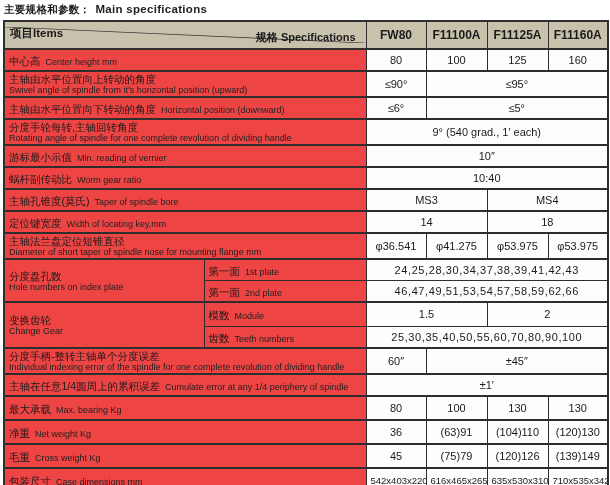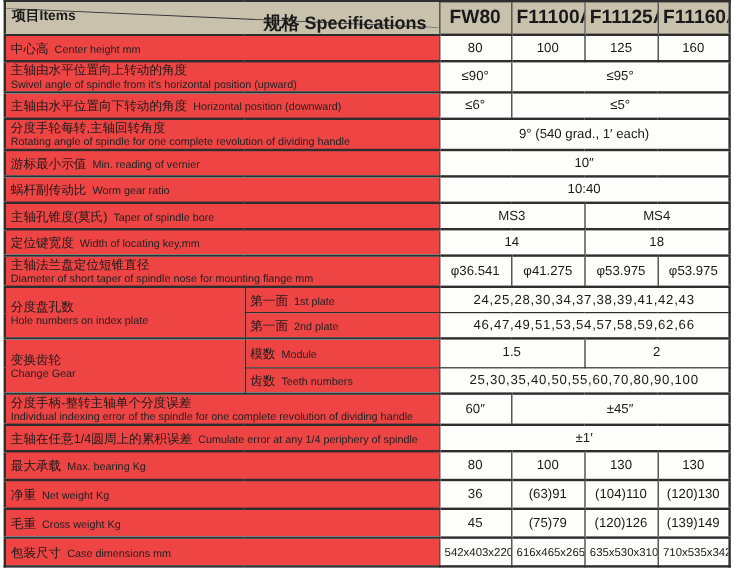--- a/index.html
+++ b/index.html
@@ -23,31 +23,34 @@
   .zh{font-size:10.5px;}
   .en{font-size:9px;color:#222;}
   div.zh{line-height:12px;}
   div.en{line-height:10px;}
   span.en{margin-left:5px;}
   
   .corner{padding:0;position:relative;}
   .corner-wrap{position:relative;width:100%;height:16px;}
   .corner-wrap svg{position:absolute;left:0;top:0;width:100%;height:100%;}
   .corner-items{position:absolute;left:5px;bottom:2px;font-size:11.5px;font-weight:bold;}
-  .corner-specs{position:absolute;right:10px;top:3px;font-size:15px;font-weight:bold;}
-  .model{font-size:16px;font-weight:bold;text-align:center;}
+  .corner-specs{position:absolute;right:10px;top:3px;font-size:11px;font-weight:bold;}
+  .model{font-size:12px;font-weight:bold;text-align:center;}
   
   .h17{height:17px}.h18{height:18px}.h21{height:21px}.h22{height:22px}
   .h24{height:24px}.h25{height:25px}.h28{height:28px}
 </style>
 </head>
 <body>
 
 <div class="page">
 
+  <div class="title">
+    <span class="zh">主要规格和参数：</span><span class="en">Main specifications</span>
+  </div>
 
   <table>
     <colgroup>
       <col style="width:200px">
         <col style="width:162px">
       <col style="width:60px">
         <col style="width:61px">
         <col style="width:61px">
         <col style="width:60px">
     </colgroup>

